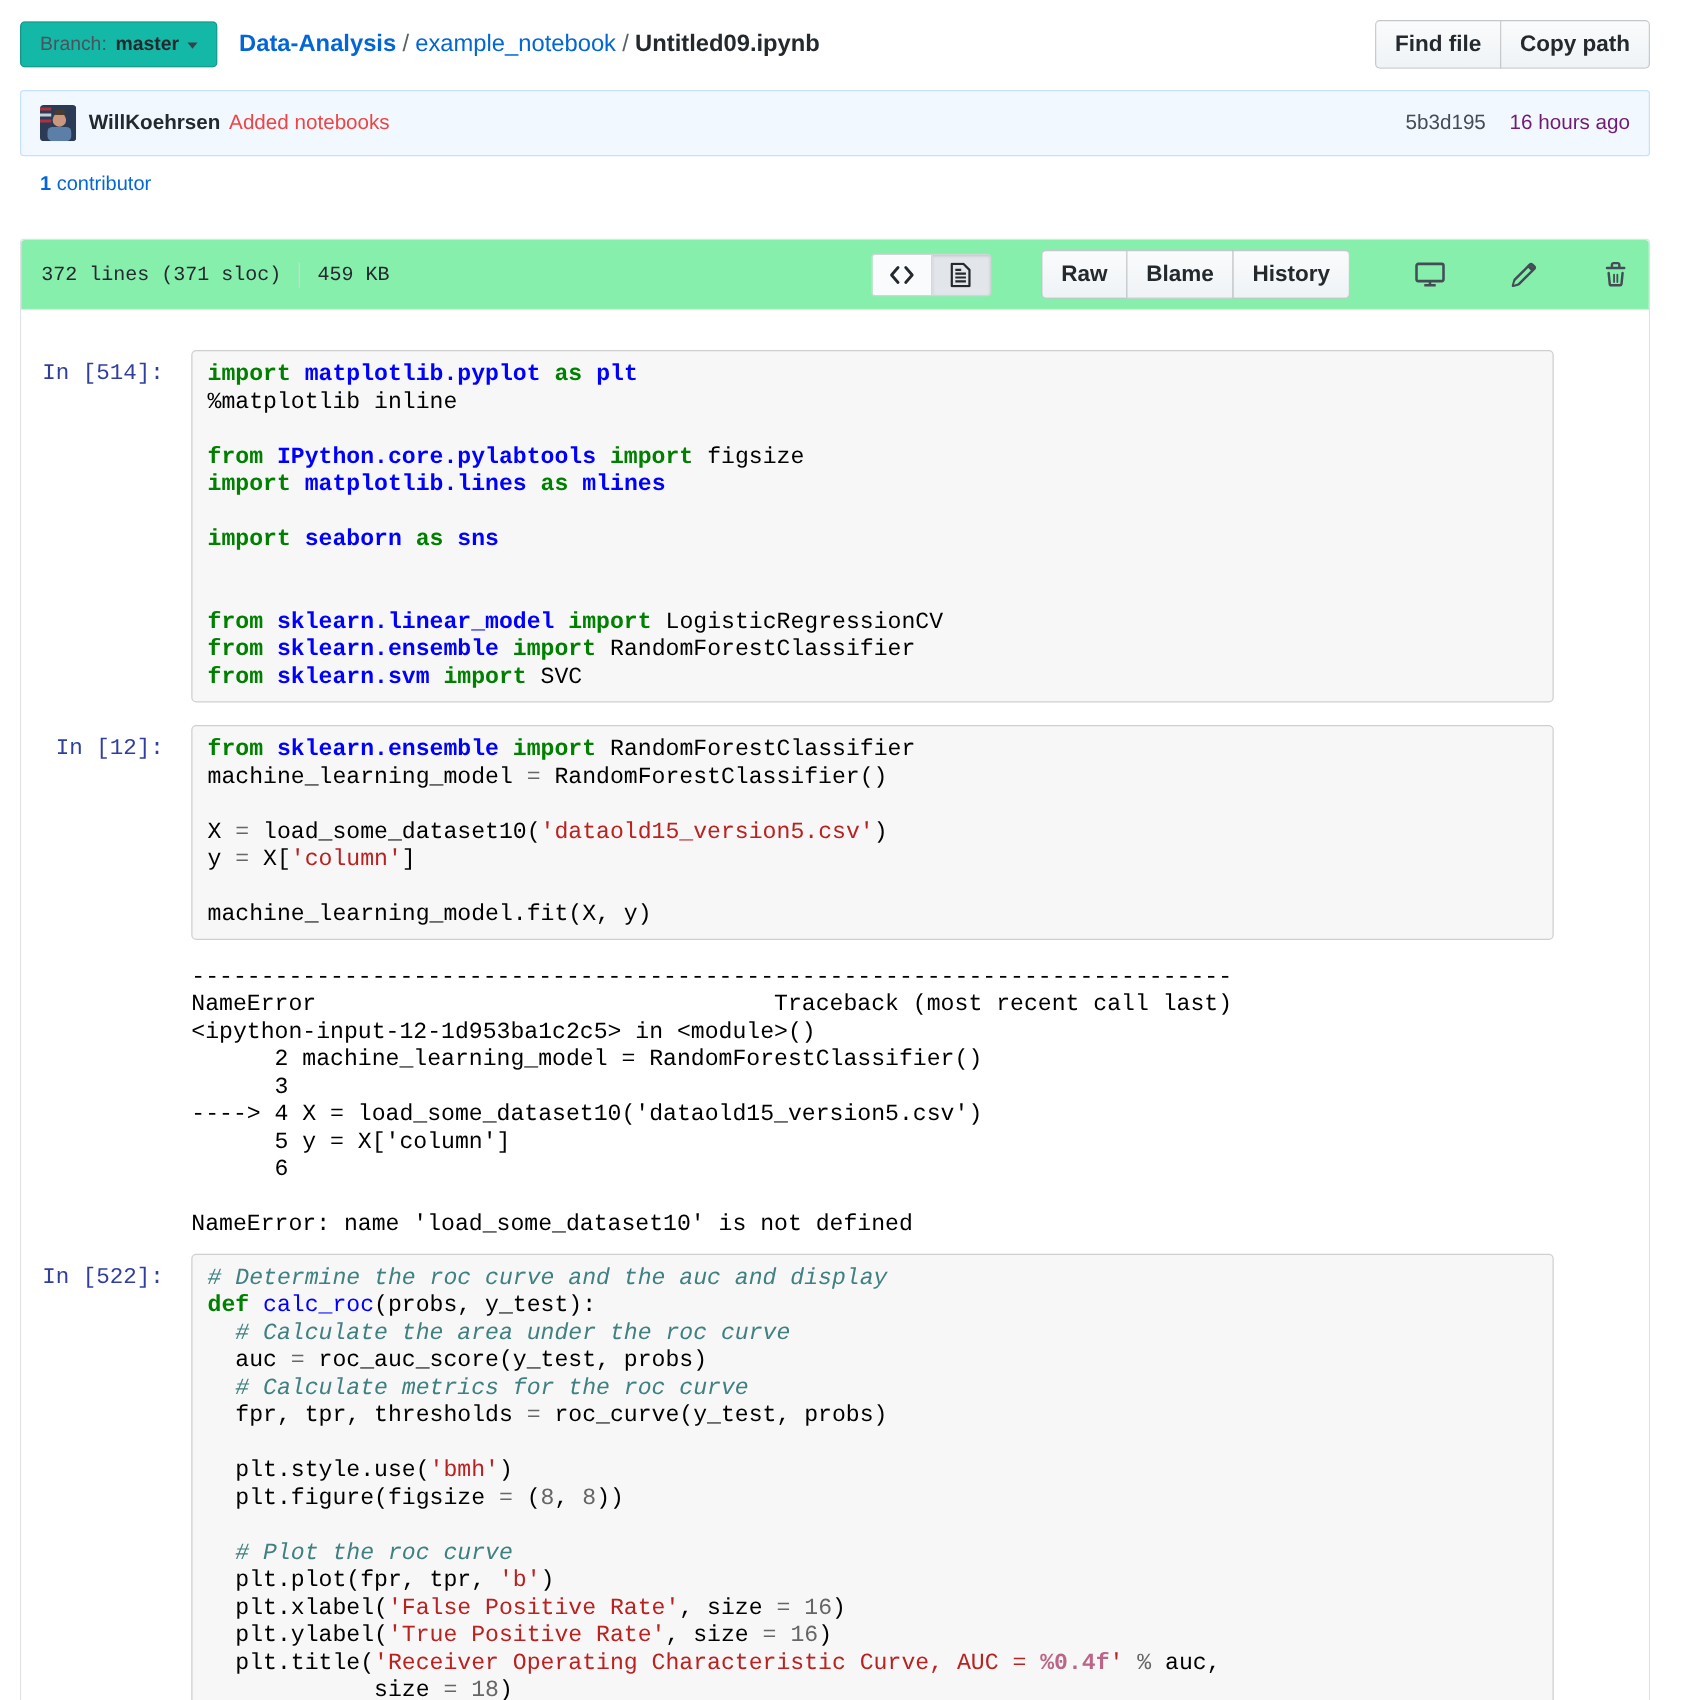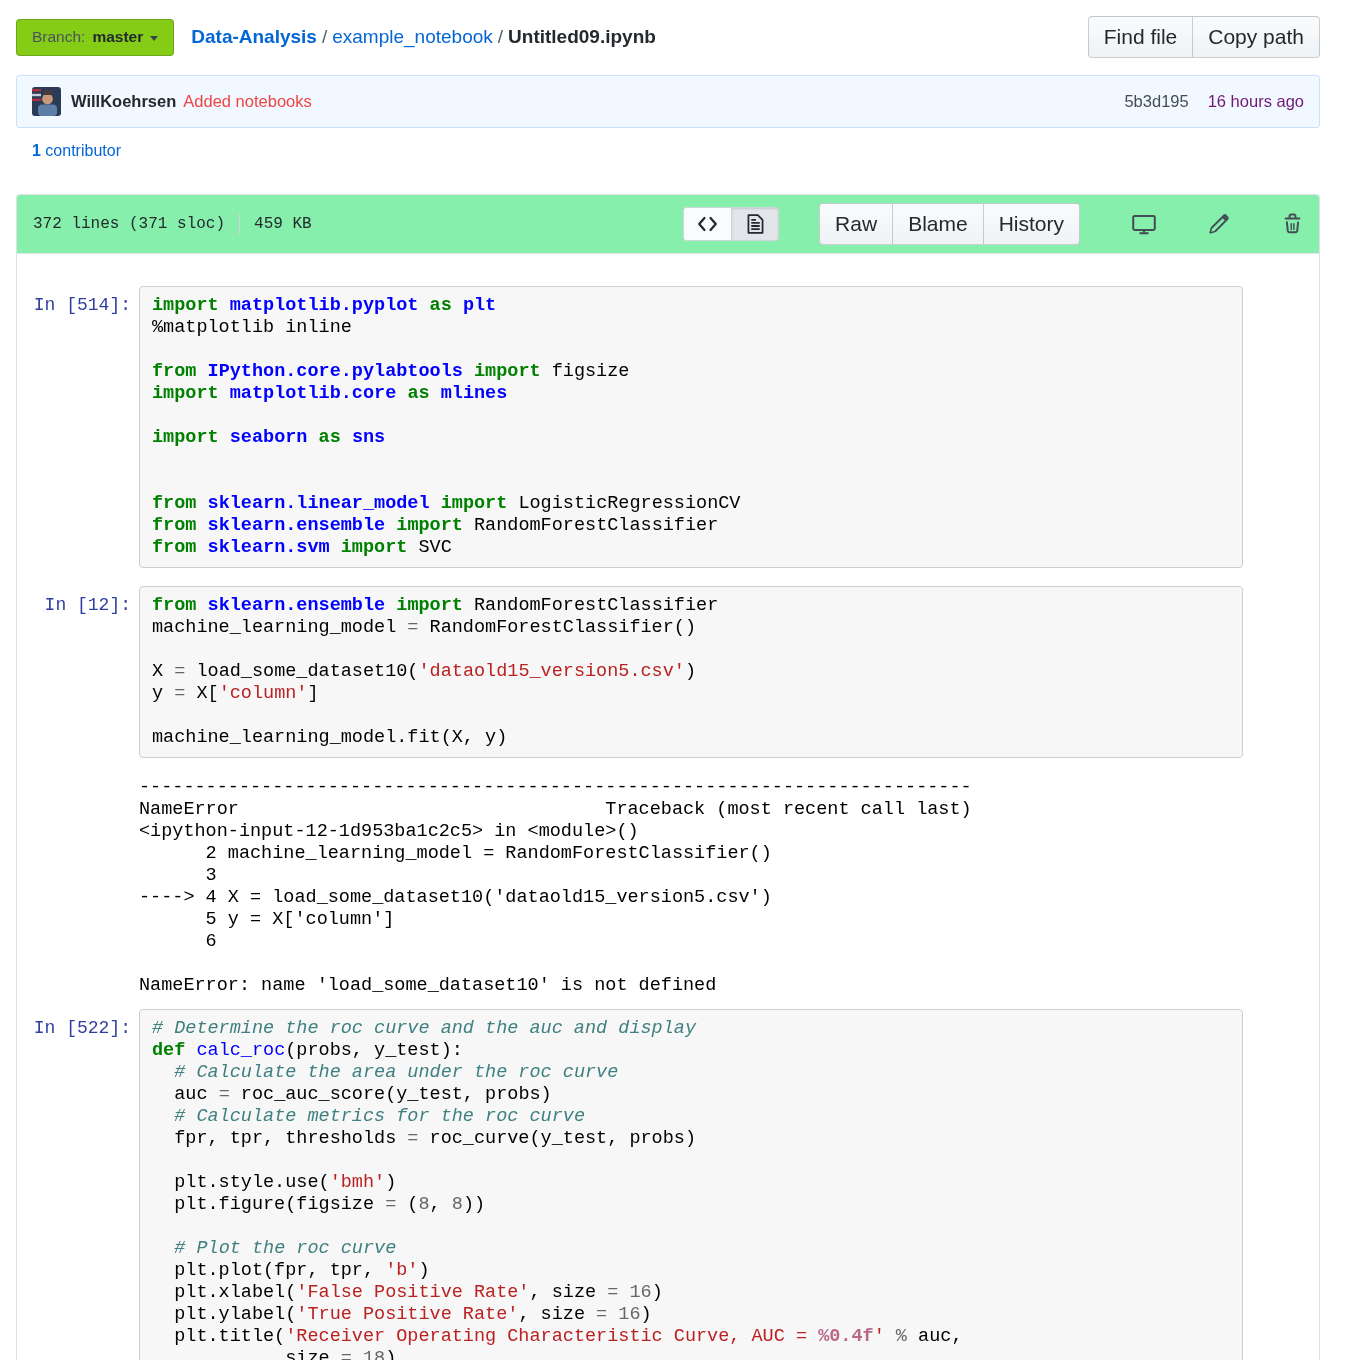--- a/index.html
+++ b/index.html
@@ -9,36 +9,36 @@
     background:#ffffff; color:#24292e;
     font-family:"Liberation Sans","DejaVu Sans",sans-serif;
   }
   .page { padding:16px 40px 0 16px; }
 
   
   .topnav { display:flex; align-items:center; }
   .branch-btn {
     display:inline-flex; align-items:center; gap:7px;
     height:37px; padding:0 15px;
-    background:#84cc16; border:1px solid rgba(27,31,35,.22); border-radius:4px;
+    background:#14b8a6; border:1px solid rgba(27,31,35,.22); border-radius:4px;
     font-size:15.5px; color:#24292e; cursor:pointer;
   }
   .branch-btn .b-label { color:#4a545e; }
   .branch-btn .b-name { font-weight:700; }
   .caret { display:inline-block; width:0; height:0;
     border-left:4.5px solid transparent; border-right:4.5px solid transparent;
     border-top:5.5px solid #39424c; margin-top:2px; }
   .breadcrumb { margin-left:17px; font-size:19px; }
   .breadcrumb a { color:#0366d6; text-decoration:none; }
   .crumb-repo { font-weight:700; }
   .crumb-sep { color:#586069; padding:0 5px; }
   .crumb-file { font-weight:700; color:#24292e; }
   .nav-right { margin-left:auto; display:flex; }
   .btn {
-    padding:8px 15px; font-size:21px; font-weight:400; color:#24292e;
+    padding:8px 15px; font-size:18px; font-weight:700; color:#24292e;
     background:linear-gradient(-180deg,#fafbfc,#eff3f6);
     border:1px solid rgba(27,31,35,.2); cursor:pointer;
     font-family:inherit;
     text-align:right;
   }
   .grp .btn { margin-left:-1px; border-radius:0; }
   .grp .btn:first-child { border-radius:4px 0 0 4px; margin-left:0; }
   .grp .btn:last-child { border-radius:0 4px 4px 0; }
 
   
@@ -69,21 +69,21 @@
   .toggle-group { display:flex; border:1px solid #d1d5da; border-radius:3px; overflow:hidden; }
   .toggle-btn { width:47px; height:32px; display:flex; align-items:center; justify-content:center;
     background:#fafbfc; color:#24292e; cursor:pointer; }
   .toggle-btn.selected { background:#e2e5e9; border-left:1px solid #d1d5da; box-shadow:inset 0 1px 2px rgba(27,31,35,.15); }
   .raw-group { display:flex; margin-left:12px; }
   .hdr-icon { margin-left:24px; color:#444d56; cursor:pointer; display:flex; align-items:center; }
   svg { display:block; }
 
   
   .nb-body { padding:32px 0 10px 16px; background:#fff; border-radius:0 0 3px 3px; }
-  .cell-row { display:flex; align-items:flex-start; margin-bottom:18px; padding-right:76px; }
+  .cell-row { display:flex; align-items:flex-start; margin-bottom:18px; padding-right:76px;gap:14px; }
   .cell-row.output { margin-top:-7px; margin-bottom:12px; }
   .prompt {
     flex:0 0 106px; text-align:right; padding:9px 8px 0 0; white-space:nowrap;
     font-family:"Liberation Mono","DejaVu Sans Mono",monospace; font-size:18px; color:#303F9F;
   }
   .code-box {
     flex:1; background:#f7f7f7; border:1px solid #cfcfcf; border-radius:4px;
     padding:8px 12px; overflow:hidden;
   }
   .out-box { flex:1; padding:8px 0 0 0; color:#000; }
@@ -206,21 +206,21 @@
     </div>
 
     <div class="nb-body">
         <div class="cell-row">
           <div class="prompt">In [514]:</div>
           <div class="code-box">
             <div class="code-line"><span class="tk-k">import</span><span class="tk-p"> </span><span class="tk-n">matplotlib.pyplot</span><span class="tk-p"> </span><span class="tk-k">as</span><span class="tk-p"> </span><span class="tk-n">plt</span></div>
             <div class="code-line"><span class="tk-p">%matplotlib inline</span></div>
             <div class="code-line">&nbsp;</div>
             <div class="code-line"><span class="tk-k">from</span><span class="tk-p"> </span><span class="tk-n">IPython.core.pylabtools</span><span class="tk-p"> </span><span class="tk-k">import</span><span class="tk-p"> figsize</span></div>
-            <div class="code-line"><span class="tk-k">import</span><span class="tk-p"> </span><span class="tk-n">matplotlib.core</span><span class="tk-p"> </span><span class="tk-k">as</span><span class="tk-p"> </span><span class="tk-n">mlines</span></div>
+            <div class="code-line"><span class="tk-k">import</span><span class="tk-p"> </span><span class="tk-n">matplotlib.lines</span><span class="tk-p"> </span><span class="tk-k">as</span><span class="tk-p"> </span><span class="tk-n">mlines</span></div>
             <div class="code-line">&nbsp;</div>
             <div class="code-line"><span class="tk-k">import</span><span class="tk-p"> </span><span class="tk-n">seaborn</span><span class="tk-p"> </span><span class="tk-k">as</span><span class="tk-p"> </span><span class="tk-n">sns</span></div>
             <div class="code-line">&nbsp;</div>
             <div class="code-line">&nbsp;</div>
             <div class="code-line"><span class="tk-k">from</span><span class="tk-p"> </span><span class="tk-n">sklearn.linear_model</span><span class="tk-p"> </span><span class="tk-k">import</span><span class="tk-p"> LogisticRegressionCV</span></div>
             <div class="code-line"><span class="tk-k">from</span><span class="tk-p"> </span><span class="tk-n">sklearn.ensemble</span><span class="tk-p"> </span><span class="tk-k">import</span><span class="tk-p"> RandomForestClassifier</span></div>
             <div class="code-line"><span class="tk-k">from</span><span class="tk-p"> </span><span class="tk-n">sklearn.svm</span><span class="tk-p"> </span><span class="tk-k">import</span><span class="tk-p"> SVC</span></div>
           </div>
         </div>
         <div class="cell-row">

